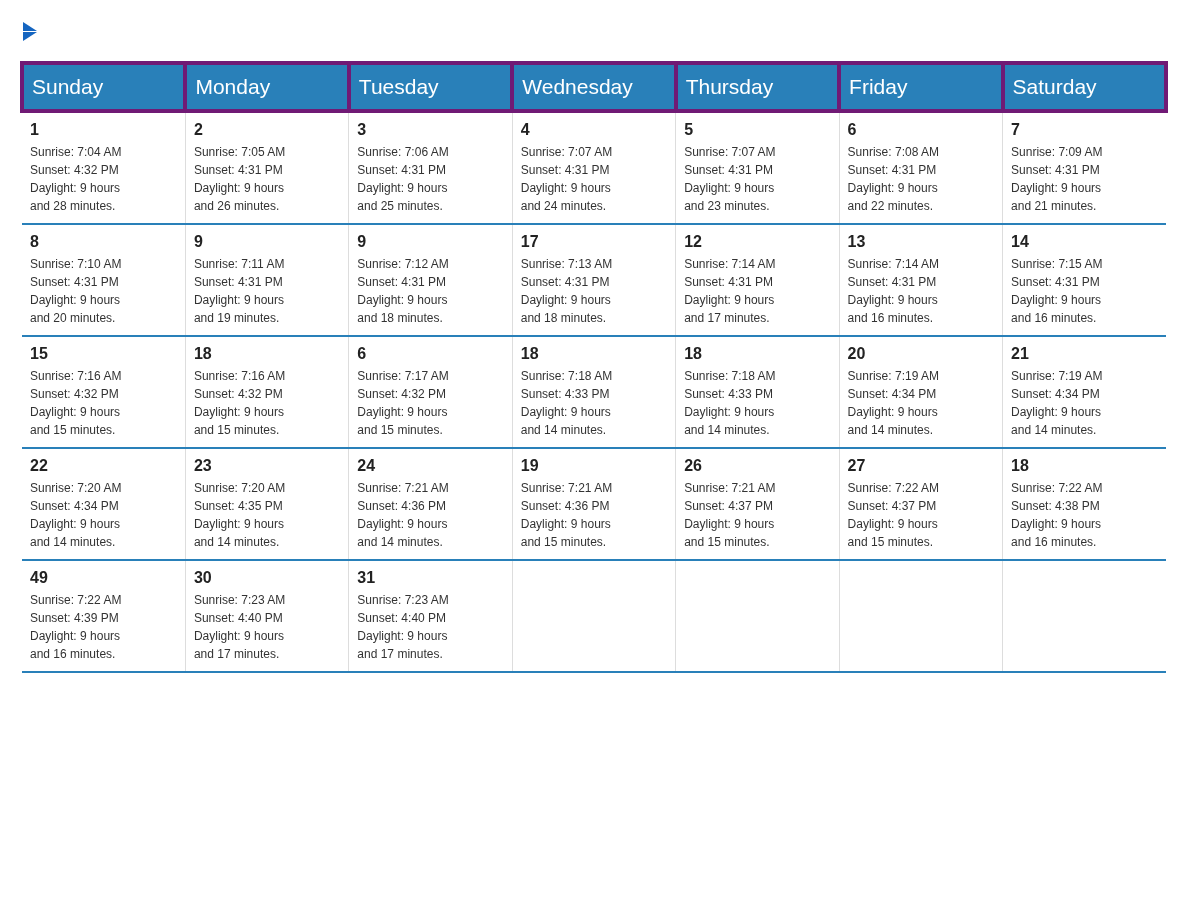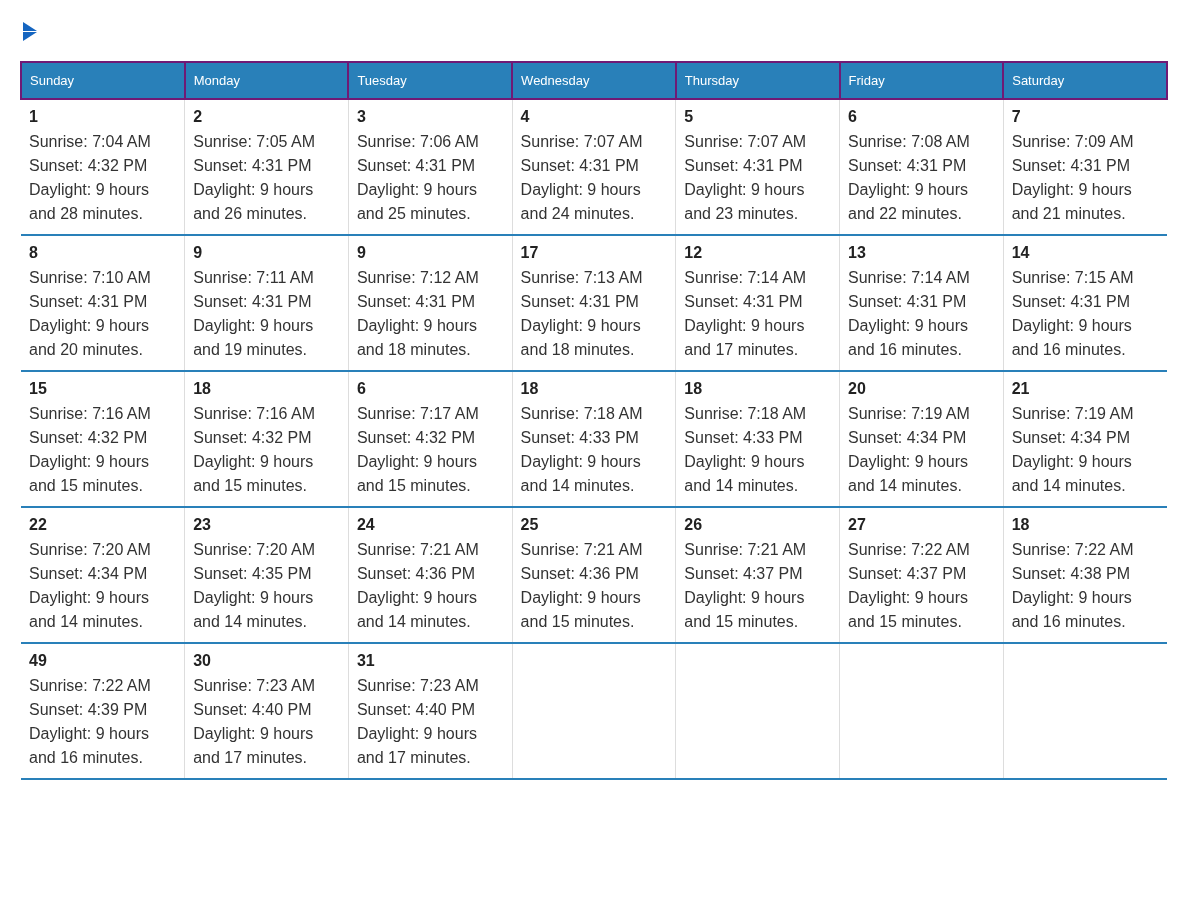--- a/index.html
+++ b/index.html
@@ -59,23 +59,23 @@
       border-collapse: collapse;
       table-layout: fixed;
     }
     thead tr {
       background-color: #2980b9;
     }
     thead th {
       color: #fff;
       padding: 10px 8px;
       text-align: left;
-      font-size: 13px;
+      font-size: 21px;
       font-weight: normal;
-      border: 2px solid #701a75;
+      border: 4px solid #701a75;
     }
     tbody tr {
       border-bottom: 2px solid #2980b9;
     }
     tbody td {
       padding: 8px;
       vertical-align: top;
       font-size: 12.5px;
       color: #333;
       border-right: 1px solid #ddd;
@@ -84,21 +84,21 @@
     tbody td:last-child {
       border-right: none;
     }
     .day-number {
       font-size: 16px;
       font-weight: bold;
       margin-bottom: 4px;
       color: #222;
     }
     .day-info {
-      font-size: 16px;
+      font-size: 12px;
       line-height: 1.5;
       color: #333;
     }
     .empty-cell {
       background: #fff;
     }
   </style>
 </head>
 <body>
 
@@ -351,21 +351,21 @@
         <td>
           <div class="day-number">24</div>
           <div class="day-info">
             Sunrise: 7:21 AM<br>
             Sunset: 4:36 PM<br>
             Daylight: 9 hours<br>
             and 14 minutes.
           </div>
         </td>
         <td>
-          <div class="day-number">25</div>
+          <div class="day-number">19</div>
           <div class="day-info">
             Sunrise: 7:21 AM<br>
             Sunset: 4:36 PM<br>
             Daylight: 9 hours<br>
             and 15 minutes.
           </div>
         </td>
         <td>
           <div class="day-number">26</div>
           <div class="day-info">

